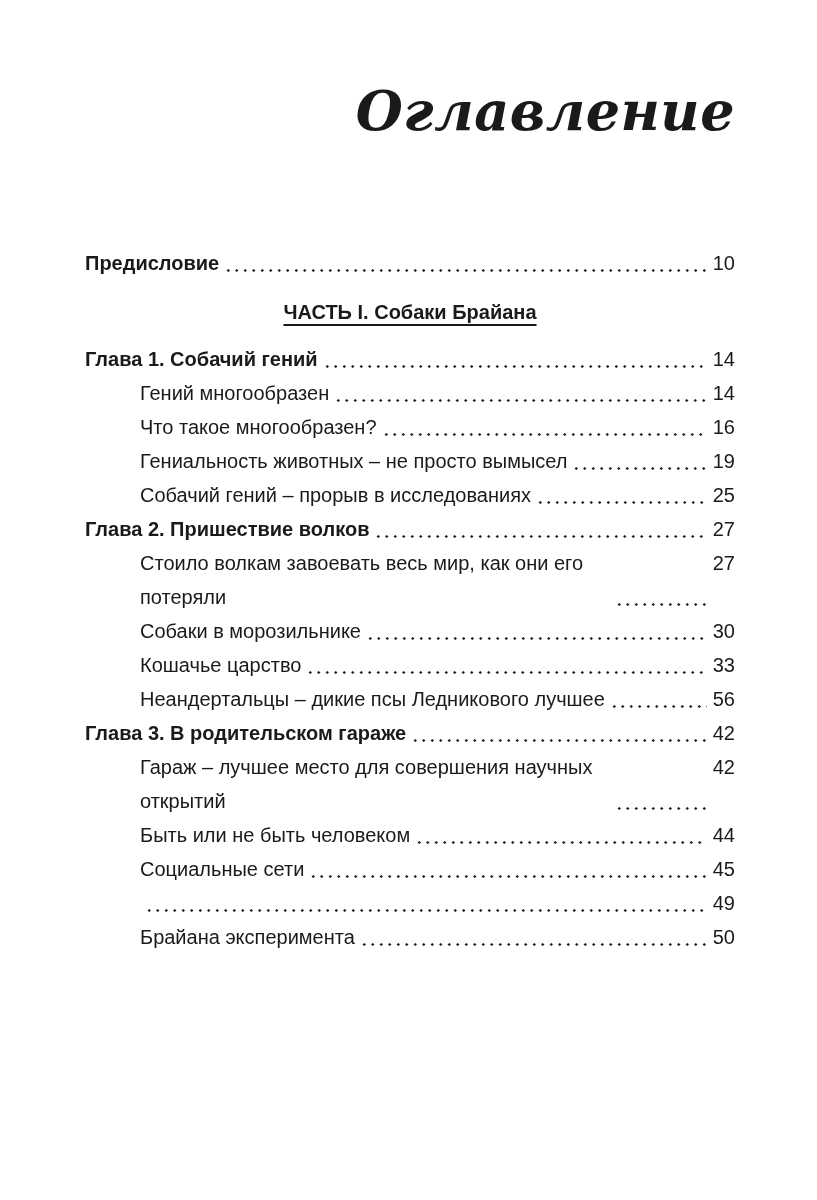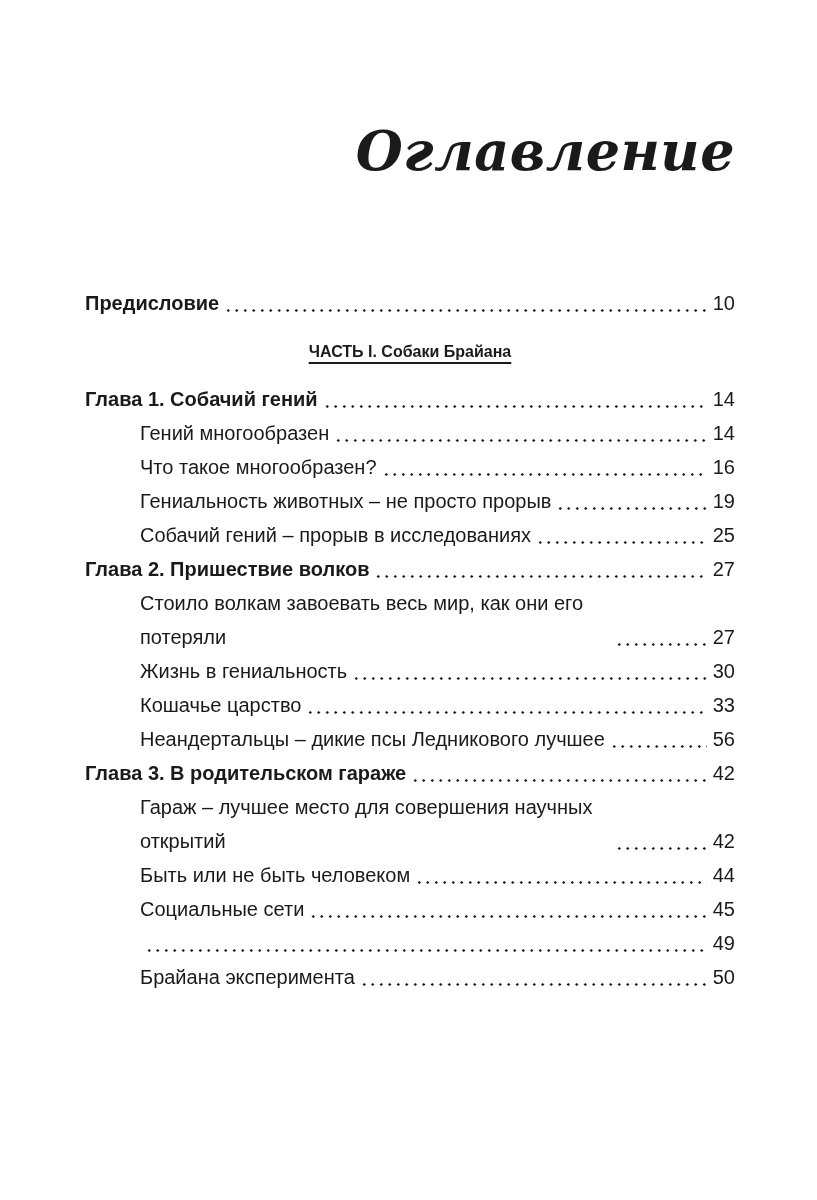--- a/index.html
+++ b/index.html
@@ -16,36 +16,36 @@
     font-family: "Liberation Sans", "DejaVu Sans", sans-serif;
     overflow: hidden;
     box-sizing: border-box;
   }
   .content {
     padding: 0 82px 0 85px;
     box-sizing: border-box;
   }
   .book-title {
     margin: 0;
-    padding-top: 120px;
+    padding-top: 80px;
     text-align: right;
     font-family: "DejaVu Serif", serif;
     font-style: italic;
     font-weight: 700;
     font-size: 54px;
     line-height: 1.15;
     letter-spacing: 0.5px;
   }
   .toc {
     margin-top: 104px;
     font-size: 20px;
   }
   .row {
     display: flex;
-    align-items: flex-end;
+    align-items: flex-start;
     line-height: 34px;
   }
   .row.indent {
     padding-left: 55px;
   }
   .entry-title {
     flex: 0 1 auto;
     min-width: 0;
     white-space: nowrap;
   }
@@ -65,21 +65,21 @@
     background-repeat: repeat-x;
     background-position: left center;
     align-self: flex-end;
   }
   .page-num {
     flex: 0 0 auto;
   }
   .part-heading {
     text-align: center;
     font-weight: 700;
-    font-size: 16px;
+    font-size: 20px;
     line-height: 34px;
     margin: 15px 0 13px 0;
     text-decoration: underline;
     text-underline-offset: 5px;
     text-decoration-thickness: 2px;
   }
 </style>
 </head>
 <body>
 
@@ -102,41 +102,41 @@
           <span class="entry-title">Гений многообразен</span>
           <span class="dots"></span>
           <span class="page-num">14</span>
         </div>
         <div class="row indent">
           <span class="entry-title">Что такое многообразен?</span>
           <span class="dots"></span>
           <span class="page-num">16</span>
         </div>
         <div class="row indent">
-          <span class="entry-title">Гениальность животных – не просто прорыв</span>
+          <span class="entry-title">Гениальность животных – не просто вымысел</span>
           <span class="dots"></span>
           <span class="page-num">19</span>
         </div>
         <div class="row indent">
           <span class="entry-title">Собачий гений – прорыв в исследованиях</span>
           <span class="dots"></span>
           <span class="page-num">25</span>
         </div>
         <div class="row">
           <span class="entry-title bold">Глава 2. Пришествие волков</span>
           <span class="dots"></span>
           <span class="page-num">27</span>
         </div>
         <div class="row indent">
           <span class="entry-title two-line">Стоило волкам завоевать весь мир, как они его потеряли</span>
           <span class="dots"></span>
           <span class="page-num">27</span>
         </div>
         <div class="row indent">
-          <span class="entry-title">Жизнь в гениальность</span>
+          <span class="entry-title">Собаки в морозильнике</span>
           <span class="dots"></span>
           <span class="page-num">30</span>
         </div>
         <div class="row indent">
           <span class="entry-title">Кошачье царство</span>
           <span class="dots"></span>
           <span class="page-num">33</span>
         </div>
         <div class="row indent">
           <span class="entry-title">Неандертальцы – дикие псы Ледникового лучшее</span>

